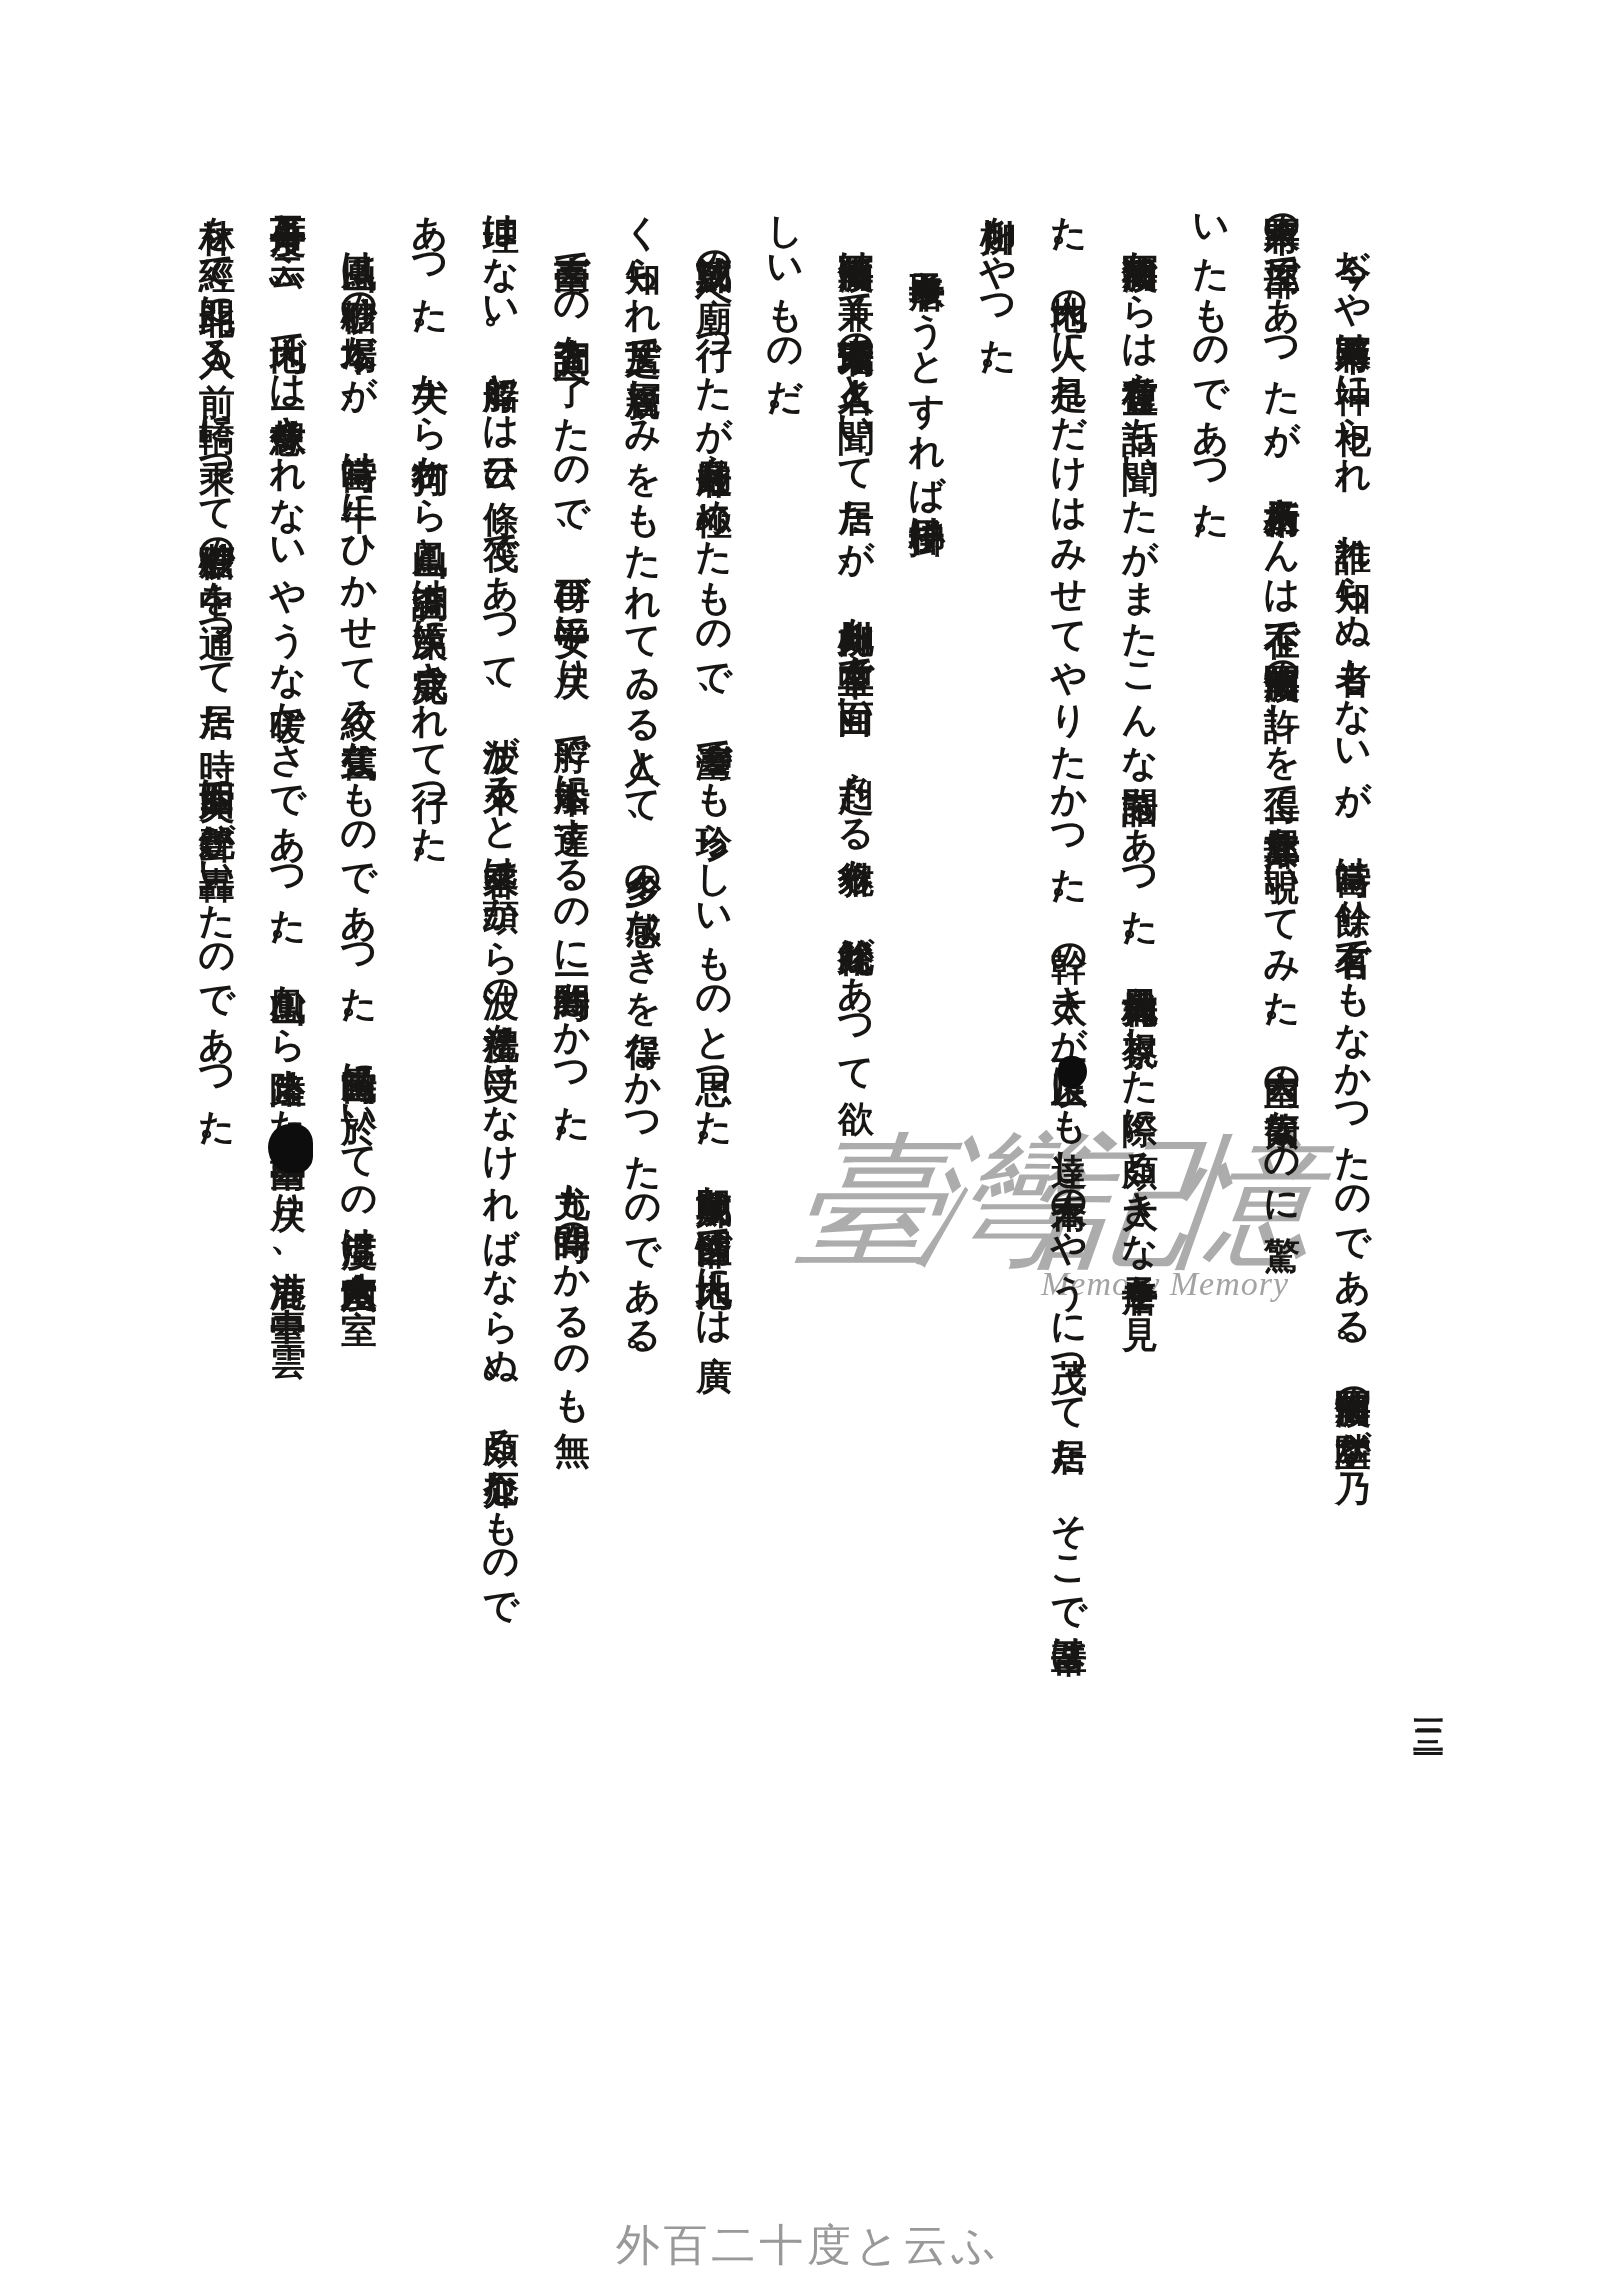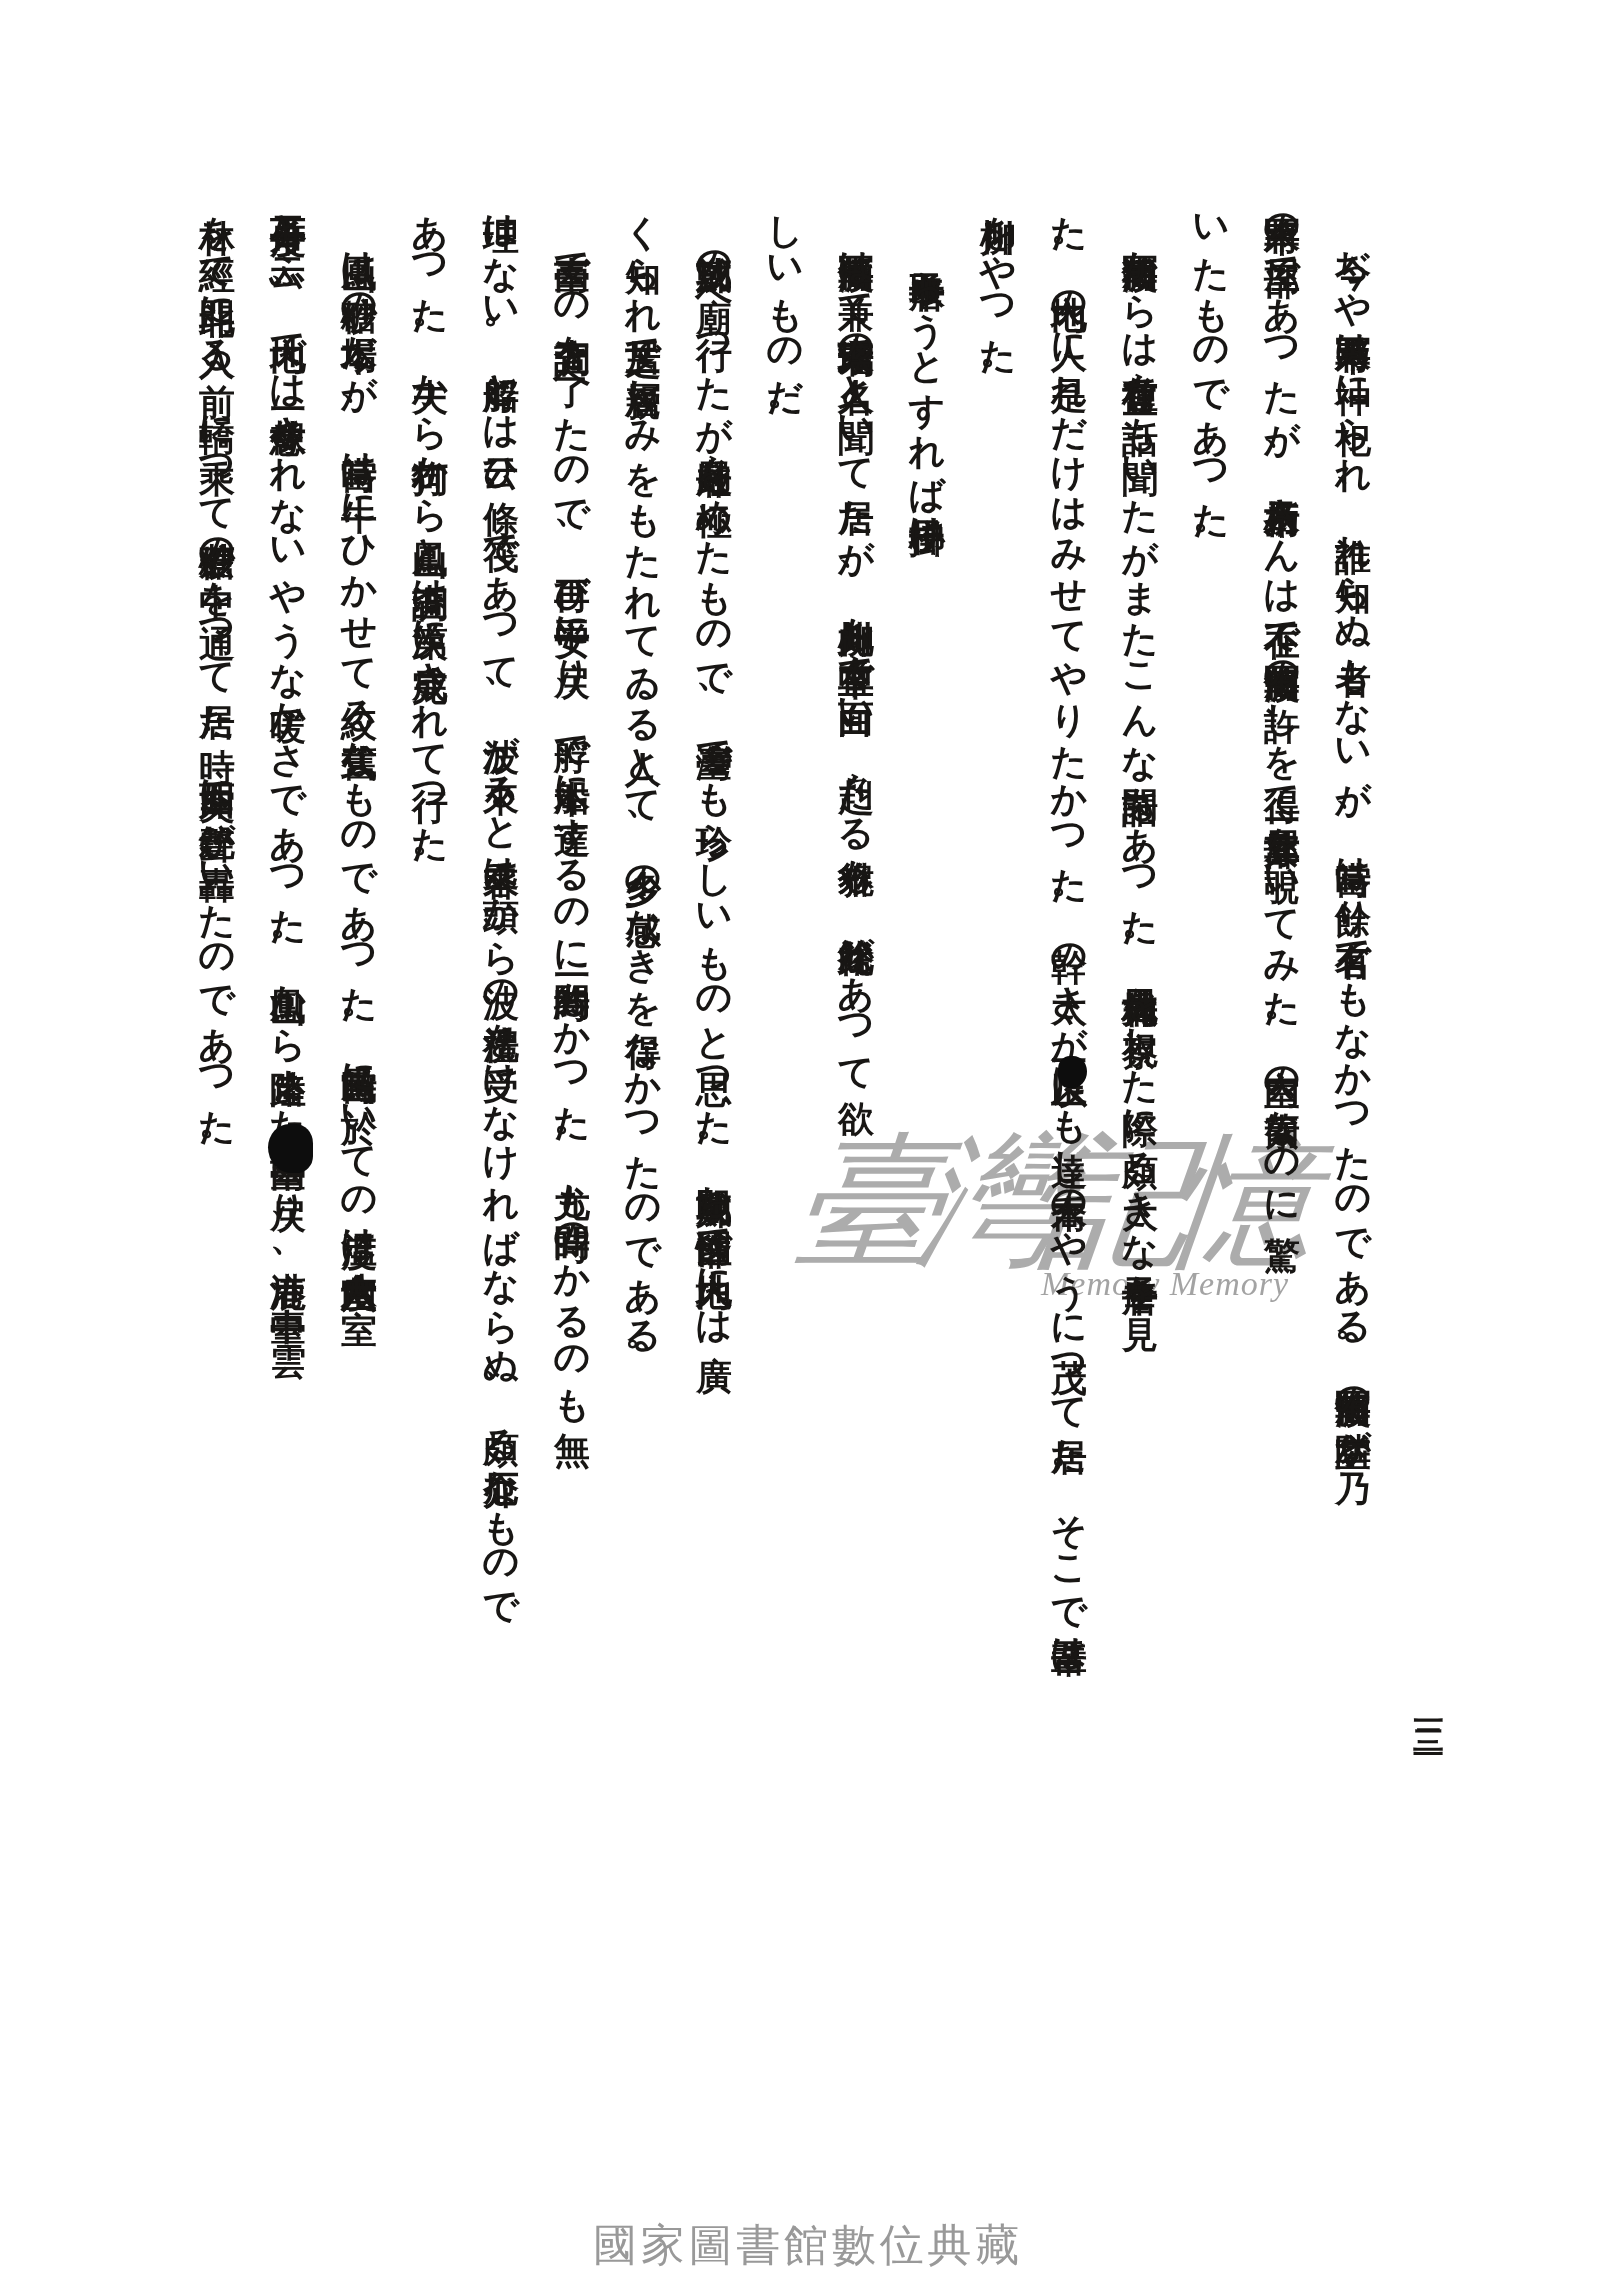--- a/index.html
+++ b/index.html
@@ -120,16 +120,16 @@
     <div class="col paragraph">鳳山は砂糖の本場だが、當時は牛にひかせて絞る舊式なものであつた。當時鳳山に於いての溫度は室內六十八度、室</div>
     <div class="col flush">外百二十度と云ふ、內地では一寸想像されないやうな暖かさであつた。鳳山から陸路また臺南に戻り、鹿港、臺中、雲</div>
     <div class="col flush">林を經て北斗門に入る前、轎に乘つて砂糖蔗の中を通つて居た時、突如四面に銃聲が轟いたのであつた。</div>
   </div>
 
   <div class="blot blot-small"></div>
   <div class="blot blot-large"></div>
 
   <div class="pagenum">一三二</div>
 
-  <div class="footer">國家圖書館數位典藏</div>
+  <div class="footer">外百二十度と云ふ</div>
 
 </div>
 
 
 </body></html>

